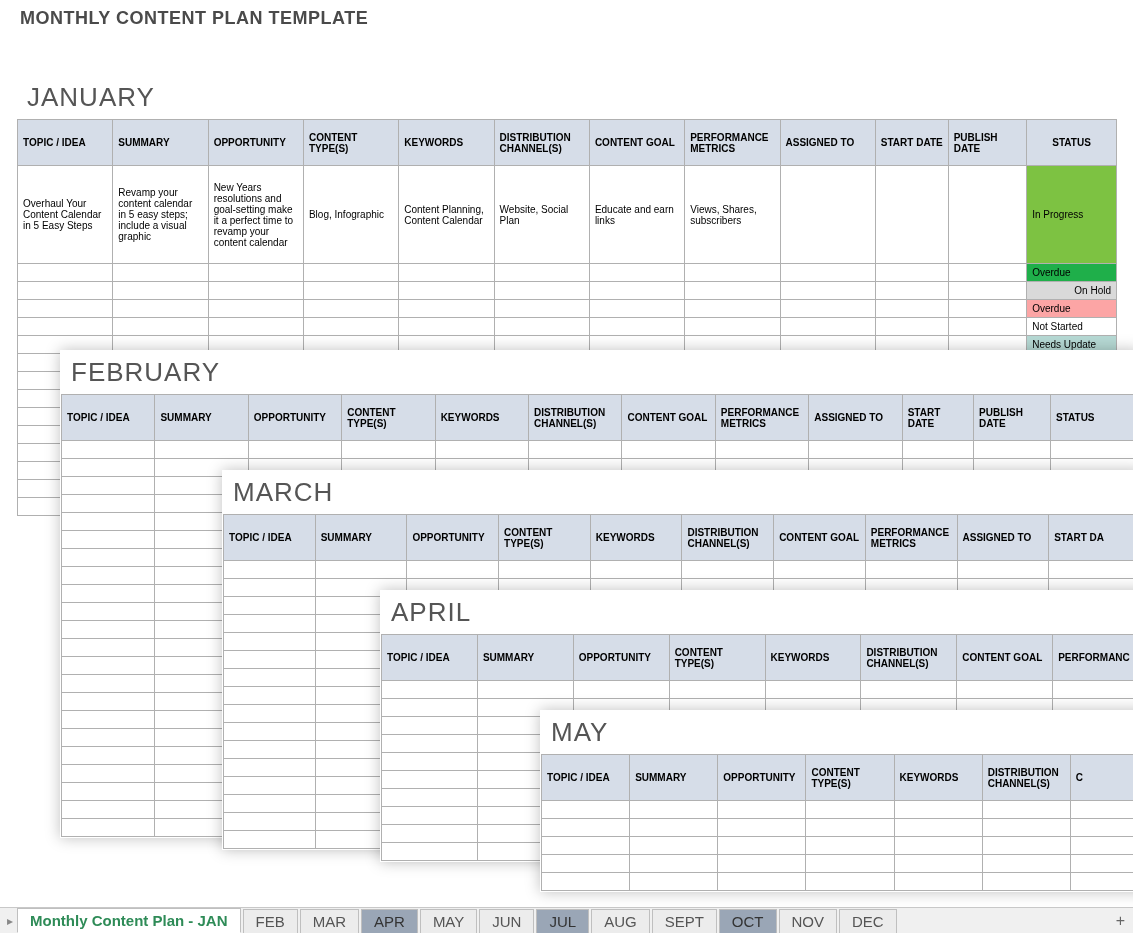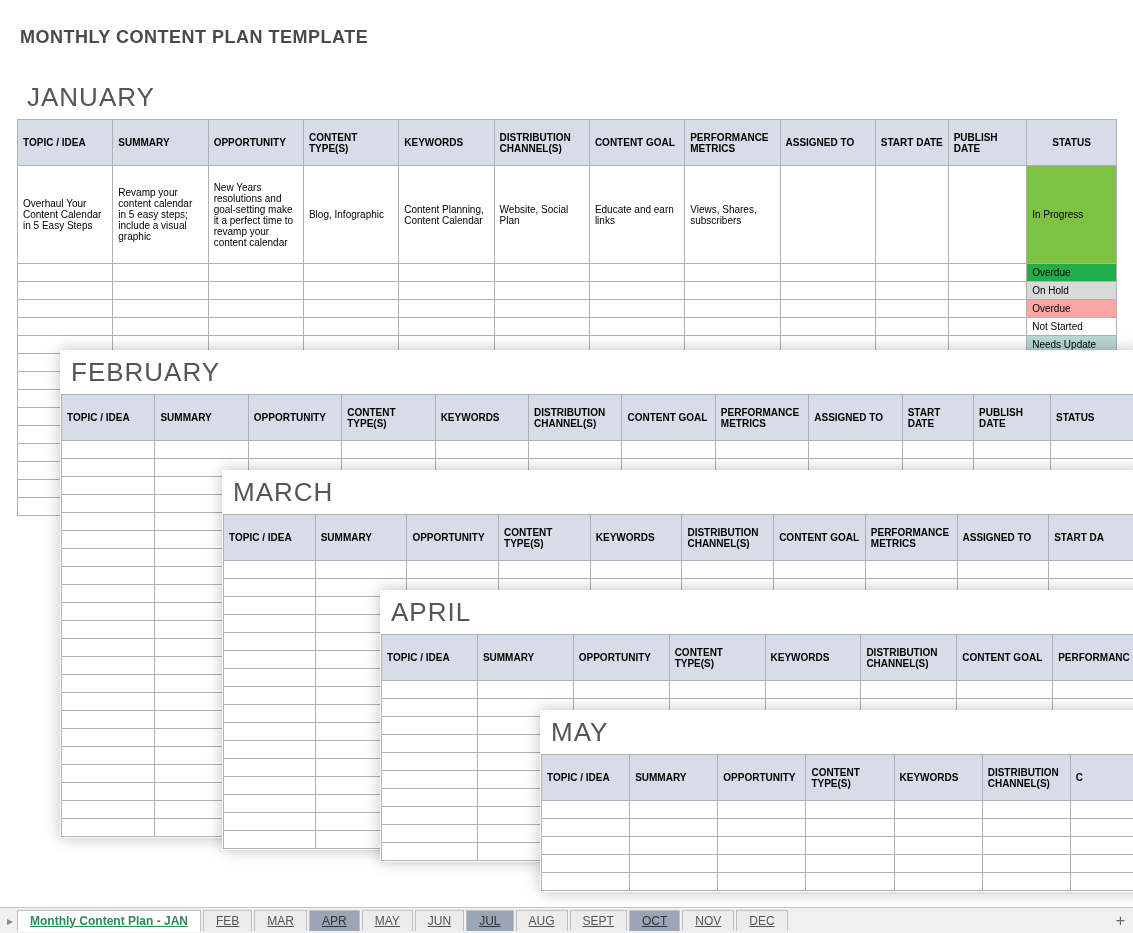--- a/index.html
+++ b/index.html
@@ -9,21 +9,21 @@
     background: #fff;
     width: 1133px;
     height: 933px;
     overflow: hidden;
     position: relative;
   }
   .main-title {
     font-size: 18px;
     font-weight: bold;
     color: #4a4a4a;
-    padding: 27px 0 3px 20px;
+    padding: 8px 0 3px 20px;
     letter-spacing: 0.5px;
   }
   .card {
     position: absolute;
     background: #fff;
     box-shadow: 0 0 14px rgba(0,0,0,0.25);
     border: 1px solid transparent;
   }
   .month-title {
     font-size: 26px;
@@ -49,21 +49,21 @@
     background: #d6dde8;
     font-weight: bold;
     height: 46px;
   }
   td {
     height: 18px;
   }
   .jan-row td { height: 98px; }
   .status-inprogress { background:#7dc242; }
   .status-complete   { background:#1faf4a; }
-  .status-onhold     { background:#d9d9d9; }
+  .status-onhold     { background:#d9d9d9;text-align:right; }
   .status-overdue    { background:#fca5a5; }
   .status-notstarted { background:#ffffff; }
   .status-review     { background:#c3f0ea; }
   .status-update     { background:#b6d9d4; }
 
   
   .card-jan {
     left: 16px;
     top: 30px;
     width: 1102px;
@@ -95,23 +95,22 @@
     display: flex; align-items: center; justify-content: center;
     color: #888;
   }
   .tab {
     border: 1px solid #bfbfbf;
     border-bottom: none;
     background: #ececec;
     padding: 3px 12px;
     margin: 0 1px;
     color: #555;
-    font-size: 12px;
+    font-size: 15px;
     white-space: nowrap;
-    text-decoration: underline;
   }
   .tab.active {
     background: #fff;
     color: #2e8b57;
     font-weight: bold;
     border-bottom: 1px solid #fff;
   }
   .tab.dark { background:#9aa6b6; color:#333; }
   .tabs-plus { margin-left:auto; margin-right:8px; font-size:16px; color:#666; }
 </style>

